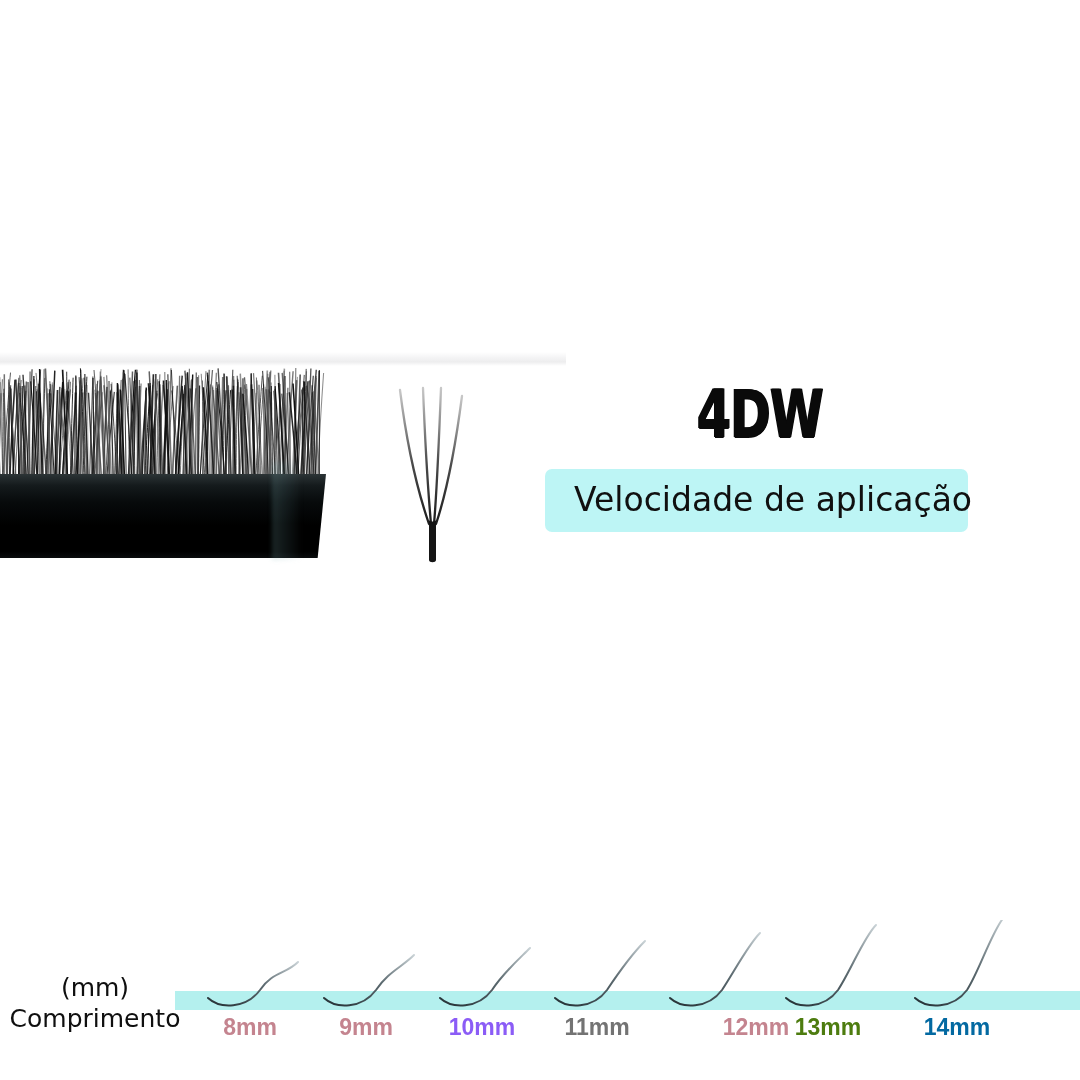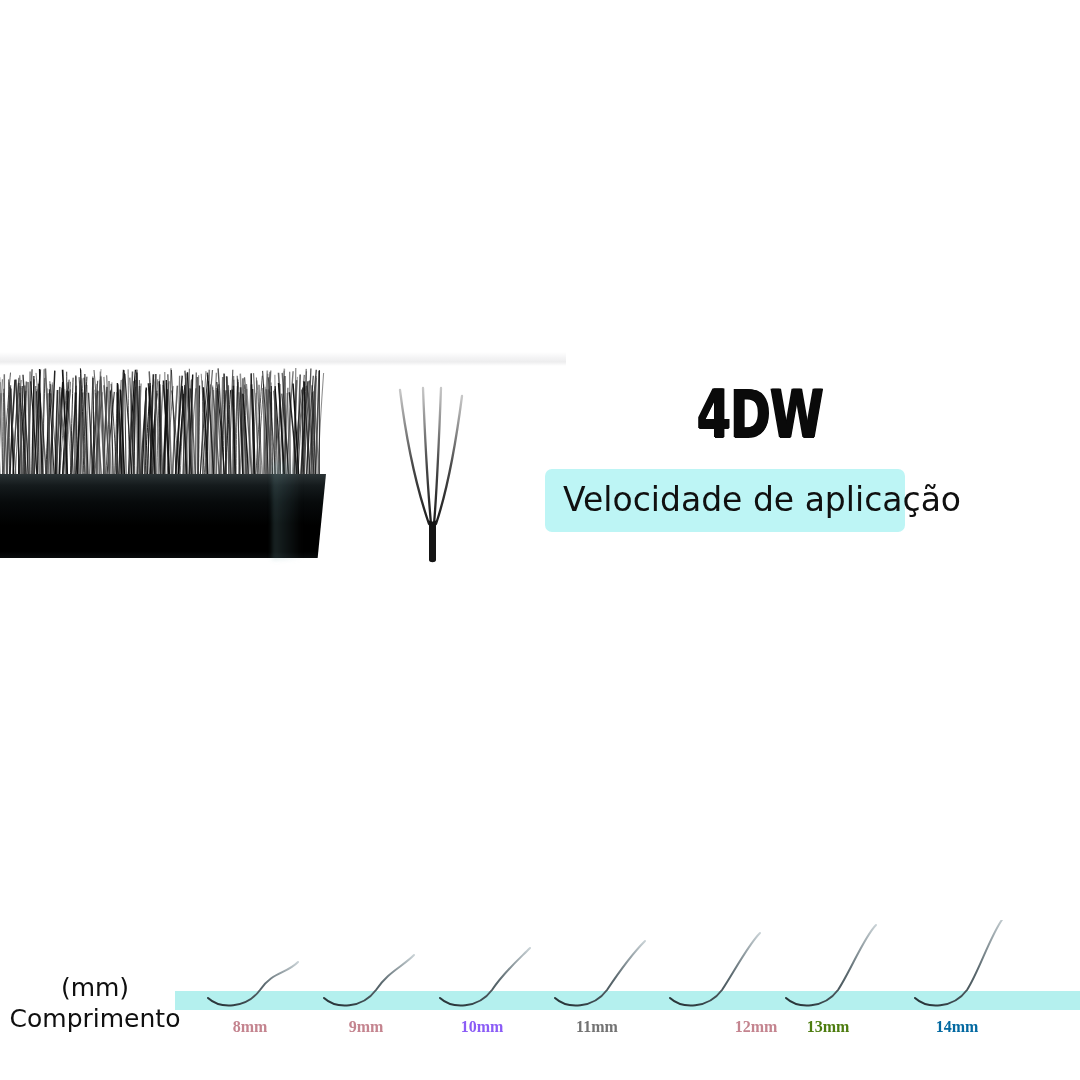--- a/index.html
+++ b/index.html
@@ -88,22 +88,22 @@
     text-align: center;
     margin: 0 0 4px 0;
     transform: scaleX(0.74);
     transform-origin: center center;
     text-shadow: 1.2px 0 0 #0a0a0a, -1.2px 0 0 #0a0a0a, 0 1px 0 #0a0a0a;
   }
   .callout {
     display: block;
     background: #bdf5f5;
     border-radius: 7px;
-    padding: 10px 16px 12px 18px;
-    width: 360px;
+    padding: 10px 16px 12px 29px;
+    width: 423px;
     box-sizing: border-box;
     text-align: center;
     margin-top: 19px;
   }
   .callout-line {
     display: block;
     font-family: "DejaVu Sans", sans-serif;
     font-size: 33px;
     line-height: 41px;
     color: #101010;
@@ -144,23 +144,23 @@
     top: 0px;
     width: 905px;
     height: 92px;
   }
   .tick-label {
     position: absolute;
     top: 95px;
     width: 110px;
     margin-left: -55px;
     text-align: center;
-    font-family: Liberation Serif, serif;
+    font-family: Liberation Sans, sans-serif;
     font-weight: 700;
-    font-size: 16px;
+    font-size: 23px;
     line-height: 24px;
     color: #c4848f;
   }
 </style>
 </head>
 <body>
 
 <div id="page">
 
   <div class="shelf-band"></div>

